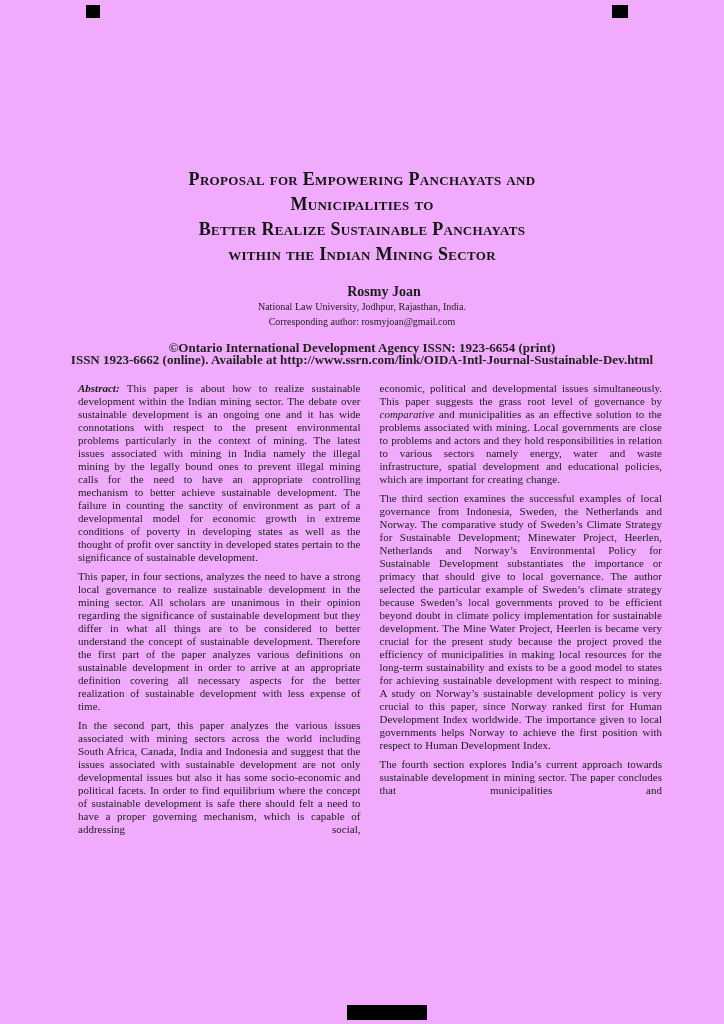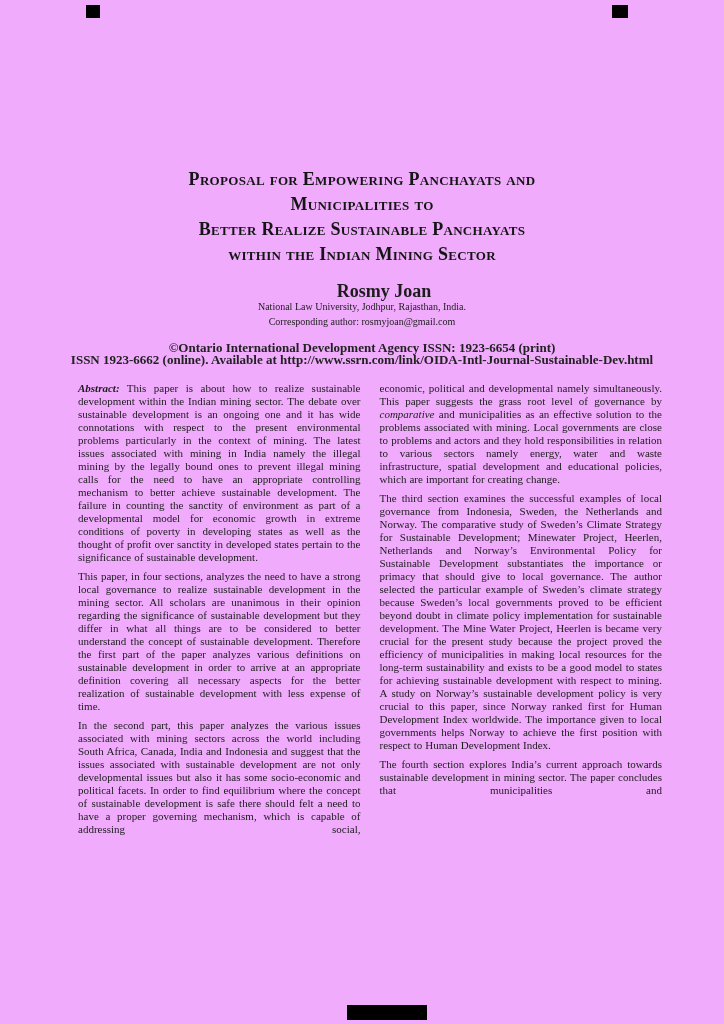--- a/index.html
+++ b/index.html
@@ -26,21 +26,21 @@
     font-size: 18px;
     line-height: 25px;
     letter-spacing: 0.3px;
     color: #151515;
   }
   .author-block {
     margin-top: 17px;
     text-align: center;
     line-height: 15px;
   }
-  .author-name { font-weight: bold; font-size: 18px; padding-left: 44px; }
+  .author-name { font-weight: bold; font-size: 14px; padding-left: 44px; }
   .author-sub  { font-size: 10px; }
 
   .publisher-block {
     margin-top: 13px;
     text-align: center;
     font-size: 13px;
     font-weight: bold;
     line-height: 12px;
     color: #222222;
   }
@@ -92,21 +92,21 @@
   </div>
 
   <div class="body-columns">
     <div class="col">
       <p><span class="abstract-label">Abstract:</span>
         <span>This paper is about how to realize sustainable development within the Indian mining sector. The debate over sustainable development is an ongoing one and it has wide connotations with respect to the present environmental problems particularly in the context of mining. The latest issues associated with mining in India namely the illegal mining by the legally bound ones to prevent illegal mining calls for the need to have an appropriate controlling mechanism to better achieve sustainable development. The failure in counting the sanctity of environment as part of a developmental model for economic growth in extreme conditions of poverty in developing states as well as the thought of profit over sanctity in developed states pertain to the significance of sustainable development.</span></p>
       <p>This paper, in four sections, analyzes the need to have a strong local governance to realize sustainable development in the mining sector. All scholars are unanimous in their opinion regarding the significance of sustainable development but they differ in what all things are to be considered to better understand the concept of sustainable development. Therefore the first part of the paper analyzes various definitions on sustainable development in order to arrive at an appropriate definition covering all necessary aspects for the better realization of sustainable development with less expense of time.</p>
       <p class="continues">In the second part, this paper analyzes the various issues associated with mining sectors across the world including South Africa, Canada, India and Indonesia and suggest that the issues associated with sustainable development are not only developmental issues but also it has some socio-economic and political facets. In order to find equilibrium where the concept of sustainable development is safe there should felt a need to have a proper governing mechanism, which is capable of addressing social,</p>
     </div>
     <div class="col">
-      <p><span>economic, political and developmental namely simultaneously. This paper suggests the grass root level of governance by</span>
+      <p><span>economic, political and developmental issues simultaneously. This paper suggests the grass root level of governance by</span>
         <span class="italic-term">comparative</span>
         <span>and municipalities as an effective solution to the problems associated with mining. Local governments are close to problems and actors and they hold responsibilities in relation to various sectors namely energy, water and waste infrastructure, spatial development and educational policies, which are important for creating change.</span></p>
       <p>The third section examines the successful examples of local governance from Indonesia, Sweden, the Netherlands and Norway. The comparative study of Sweden’s Climate Strategy for Sustainable Development; Minewater Project, Heerlen, Netherlands and Norway’s Environmental Policy for Sustainable Development substantiates the importance or primacy that should give to local governance. The author selected the particular example of Sweden’s climate strategy because Sweden’s local governments proved to be efficient beyond doubt in climate policy implementation for sustainable development. The Mine Water Project, Heerlen is became very crucial for the present study because the project proved the efficiency of municipalities in making local resources for the long-term sustainability and exists to be a good model to states for achieving sustainable development with respect to mining. A study on Norway’s sustainable development policy is very crucial to this paper, since Norway ranked first for Human Development Index worldwide. The importance given to local governments helps Norway to achieve the first position with respect to Human Development Index.</p>
       <p class="continues">The fourth section explores India’s current approach towards sustainable development in mining sector. The paper concludes that municipalities and</p>
     </div>
   </div>
 
 </div>
 
 </body></html>

